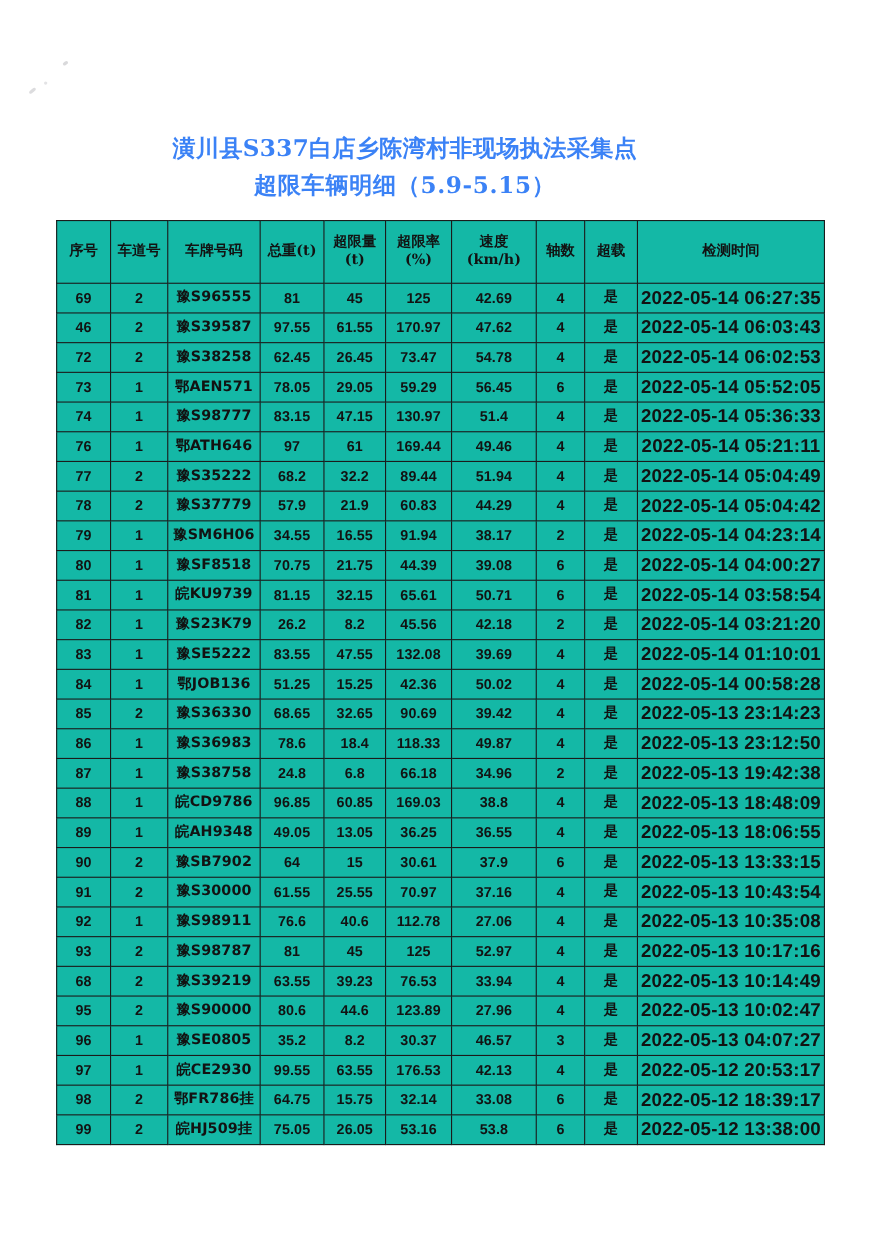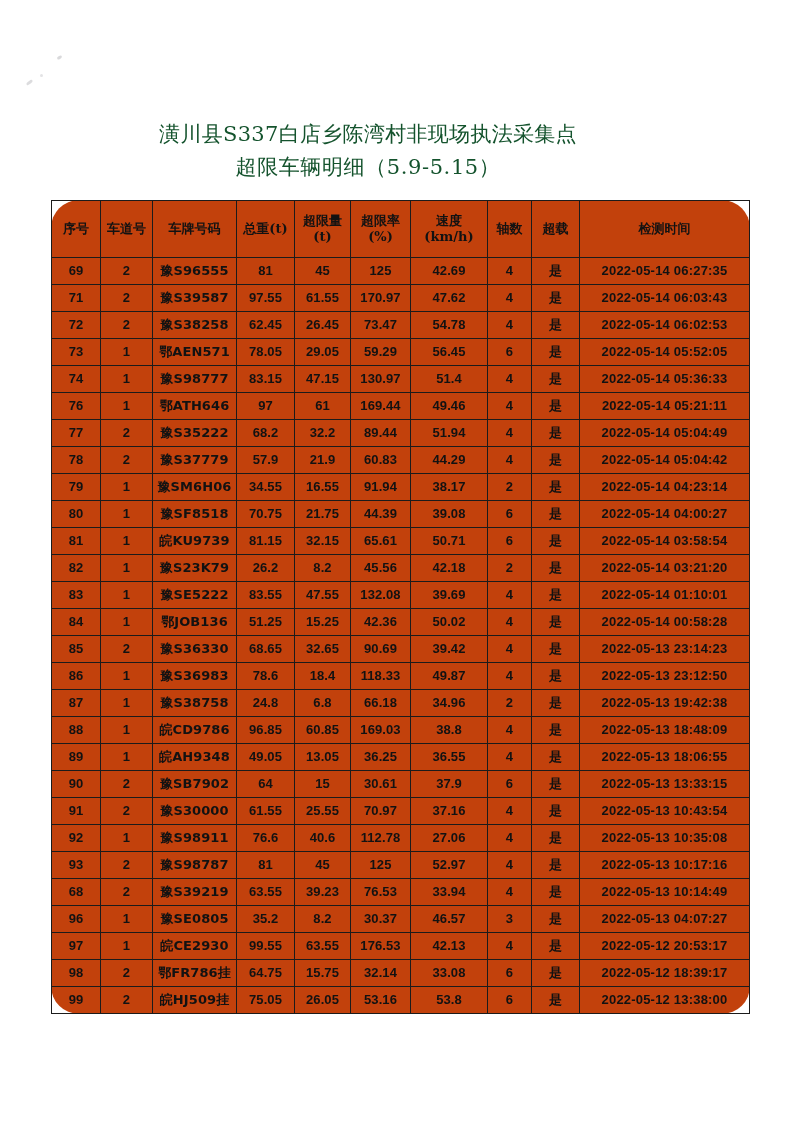--- a/index.html
+++ b/index.html
@@ -34,44 +34,43 @@
     width: 800px; height: 1131px;
   }
 
   .doc-title {
     position: absolute;
     left: 0;
     top: 118px;
     width: 736px;
     text-align: center;
     font-family: "DejaVu Serif", "Liberation Serif", serif;
-    font-weight: normal;
+    font-weight: bold;
     font-size: 21px;
     line-height: 33px;
     letter-spacing: 0.3px;
-    color: #14532d;
+    color: #3b82f6;
   }
   .doc-title .line2 {
     display: block;
     letter-spacing: 0.6px;
   }
 
   .table-wrap {
     position: absolute;
     left: 51px;
     top: 200px;
     width: 698px;
   }
 
   table.detail {
     border-collapse: collapse;
     width: 698px;
     table-layout: fixed;
-    background: #c2410c;
-    border-radius: 28px;
+    background: #14b8a6;
   }
   table.detail th,
   table.detail td {
     border: 1px solid #1b1b1b;
     text-align: center;
     vertical-align: middle;
     color: #121212;
     padding: 0 1px;
   }
   table.detail thead th {
@@ -91,21 +90,21 @@
   table.detail tbody td.cn {
     font-family: "DejaVu Sans", "Liberation Sans", sans-serif;
     font-weight: bold;
   }
   table.detail tbody td.idx,
   table.detail tbody td.lane,
   table.detail tbody td.axles {
     font-size: 13px;
   }
   table.detail tbody td.time {
-    font-size: 13px;
+    font-size: 17px;
     letter-spacing: 0.2px;
   }
 
   
   col.c-idx    { width: 49px; }
   col.c-lane   { width: 52px; }
   col.c-plate  { width: 84px; }
   col.c-weight { width: 58px; }
   col.c-over   { width: 56px; }
   col.c-rate   { width: 60px; }
@@ -186,21 +185,21 @@
             <td class="cn">豫S96555</td>
             <td>81</td>
             <td>45</td>
             <td>125</td>
             <td>42.69</td>
             <td class="axles">4</td>
             <td class="cn">是</td>
             <td class="time">2022-05-14 06:27:35</td>
           </tr>
           <tr>
-            <td class="idx">71</td>
+            <td class="idx">46</td>
             <td class="lane">2</td>
             <td class="cn">豫S39587</td>
             <td>97.55</td>
             <td>61.55</td>
             <td>170.97</td>
             <td>47.62</td>
             <td class="axles">4</td>
             <td class="cn">是</td>
             <td class="time">2022-05-14 06:03:43</td>
           </tr>
@@ -462,20 +461,32 @@
             <td class="cn">豫S39219</td>
             <td>63.55</td>
             <td>39.23</td>
             <td>76.53</td>
             <td>33.94</td>
             <td class="axles">4</td>
             <td class="cn">是</td>
             <td class="time">2022-05-13 10:14:49</td>
           </tr>
           <tr>
+            <td class="idx">95</td>
+            <td class="lane">2</td>
+            <td class="cn">豫S90000</td>
+            <td>80.6</td>
+            <td>44.6</td>
+            <td>123.89</td>
+            <td>27.96</td>
+            <td class="axles">4</td>
+            <td class="cn">是</td>
+            <td class="time">2022-05-13 10:02:47</td>
+          </tr>
+          <tr>
             <td class="idx">96</td>
             <td class="lane">1</td>
             <td class="cn">豫SE0805</td>
             <td>35.2</td>
             <td>8.2</td>
             <td>30.37</td>
             <td>46.57</td>
             <td class="axles">3</td>
             <td class="cn">是</td>
             <td class="time">2022-05-13 04:07:27</td>

